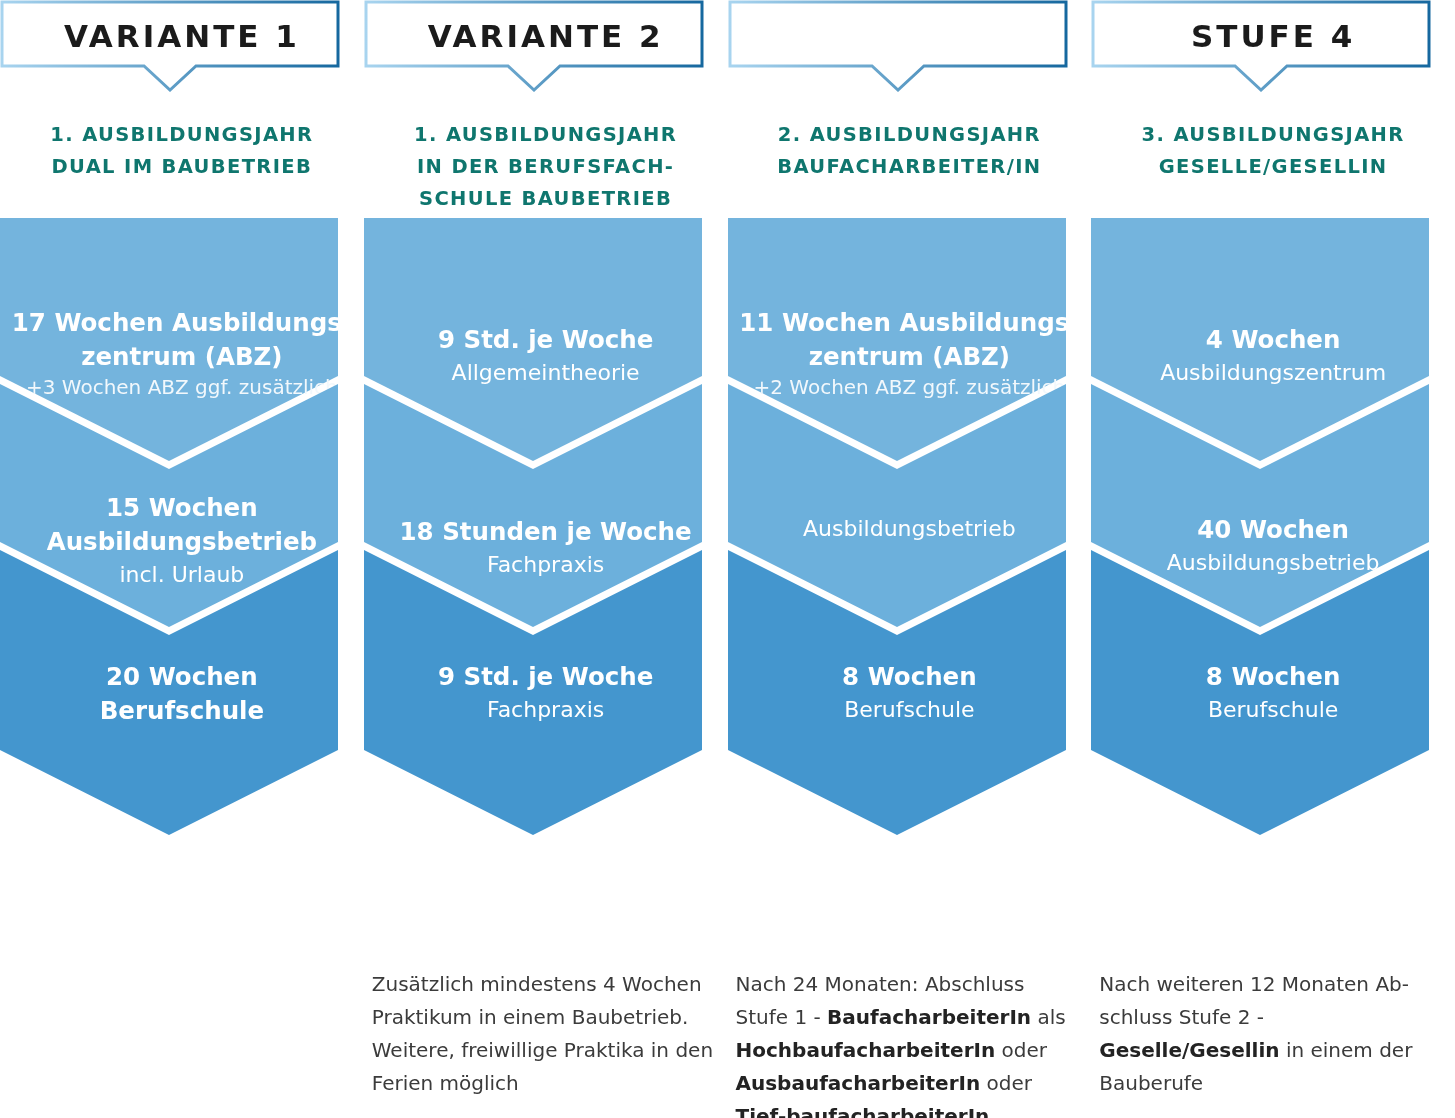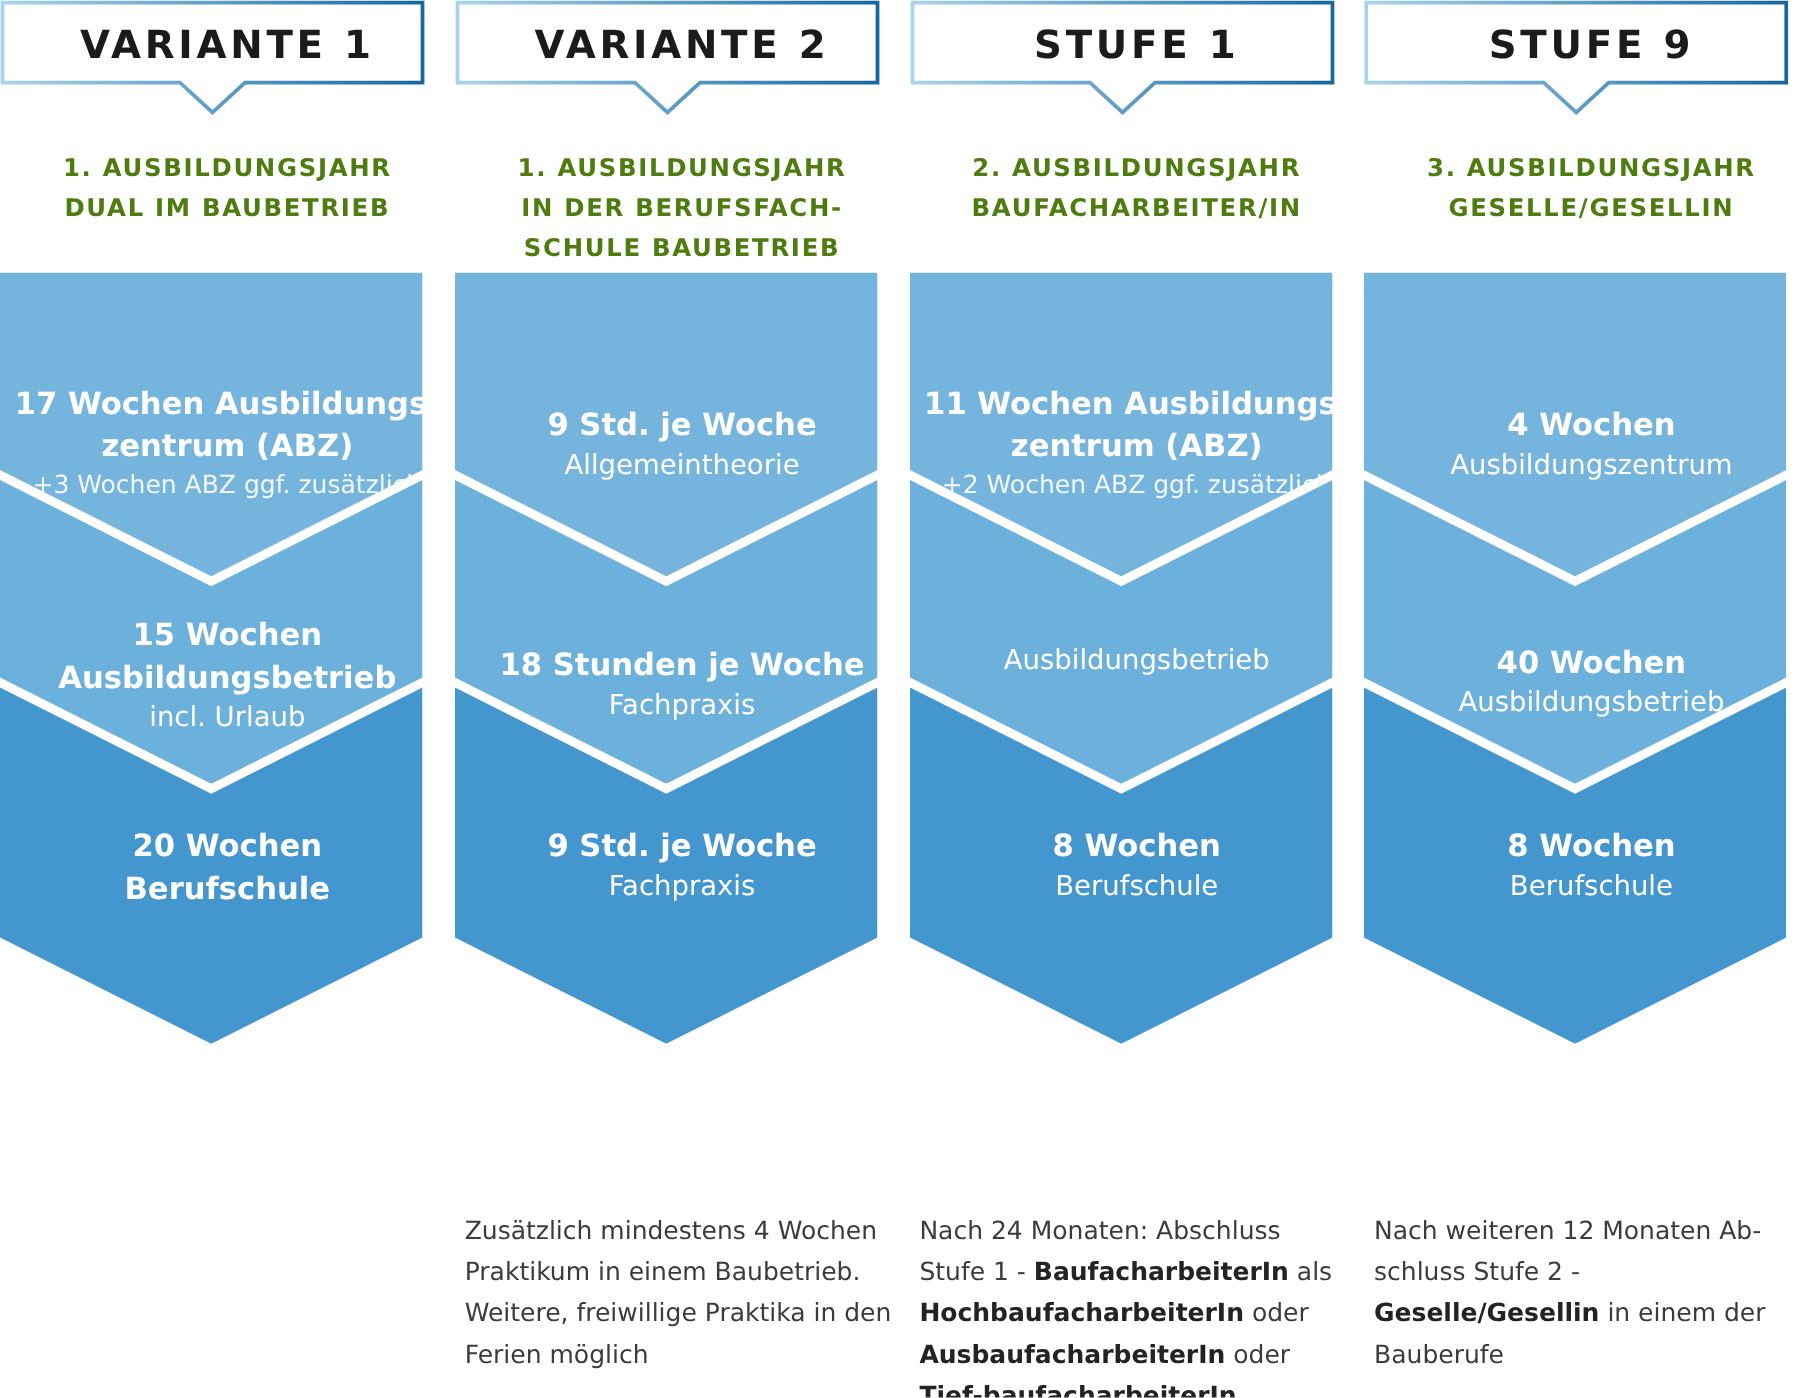--- a/index.html
+++ b/index.html
@@ -53,21 +53,21 @@
     color: #1b1b1b;
     line-height: 44px;
   }
 
   
   .subhead {
     text-align: center;
     font-size: 19.5px;
     font-weight: 700;
     letter-spacing: 1.35px;
-    color: #4d7c0f;
+    color: #0f766e;
     line-height: 32px;
     margin-top: 27px;
     padding: 0 6px;
   }
 
   
   .stack {
     position: absolute;
     left: 0;
     width: 100%;
@@ -248,21 +248,20 @@
     <div class="banner-wrap">
       <svg class="banner-svg" width="340" height="92" viewBox="0 0 340 92">
         <defs>
           <linearGradient id="g3" x1="0" y1="0" x2="1" y2="0">
             <stop offset="0" stop-color="#a8d4ef"></stop>
             <stop offset="1" stop-color="#16689f"></stop>
           </linearGradient>
         </defs>
         <path d="M2,2 L338,2 L338,66 L196,66 L170,90 L144,66 L2,66 Z" fill="#ffffff" stroke="url(#g3)" stroke-width="3"></path>
       </svg>
-      <div class="banner-label">STUFE 1</div>
     </div>
 
     <div class="subhead">
       <div>2. AUSBILDUNGSJAHR</div>
       <div>BAUFACHARBEITER/IN</div>
     </div>
 
     <div class="stack" style="top:218px;">
 
       <div class="chev-wrap" style="height:243px;">
@@ -305,21 +304,21 @@
     <div class="banner-wrap">
       <svg class="banner-svg" width="340" height="92" viewBox="0 0 340 92">
         <defs>
           <linearGradient id="g4" x1="0" y1="0" x2="1" y2="0">
             <stop offset="0" stop-color="#a8d4ef"></stop>
             <stop offset="1" stop-color="#16689f"></stop>
           </linearGradient>
         </defs>
         <path d="M2,2 L338,2 L338,66 L196,66 L170,90 L144,66 L2,66 Z" fill="#ffffff" stroke="url(#g4)" stroke-width="3"></path>
       </svg>
-      <div class="banner-label">STUFE 9</div>
+      <div class="banner-label">STUFE 4</div>
     </div>
 
     <div class="subhead">
       <div>3. AUSBILDUNGSJAHR</div>
       <div>GESELLE/GESELLIN</div>
     </div>
 
     <div class="stack" style="top:218px;">
 
       <div class="chev-wrap" style="height:243px;">

